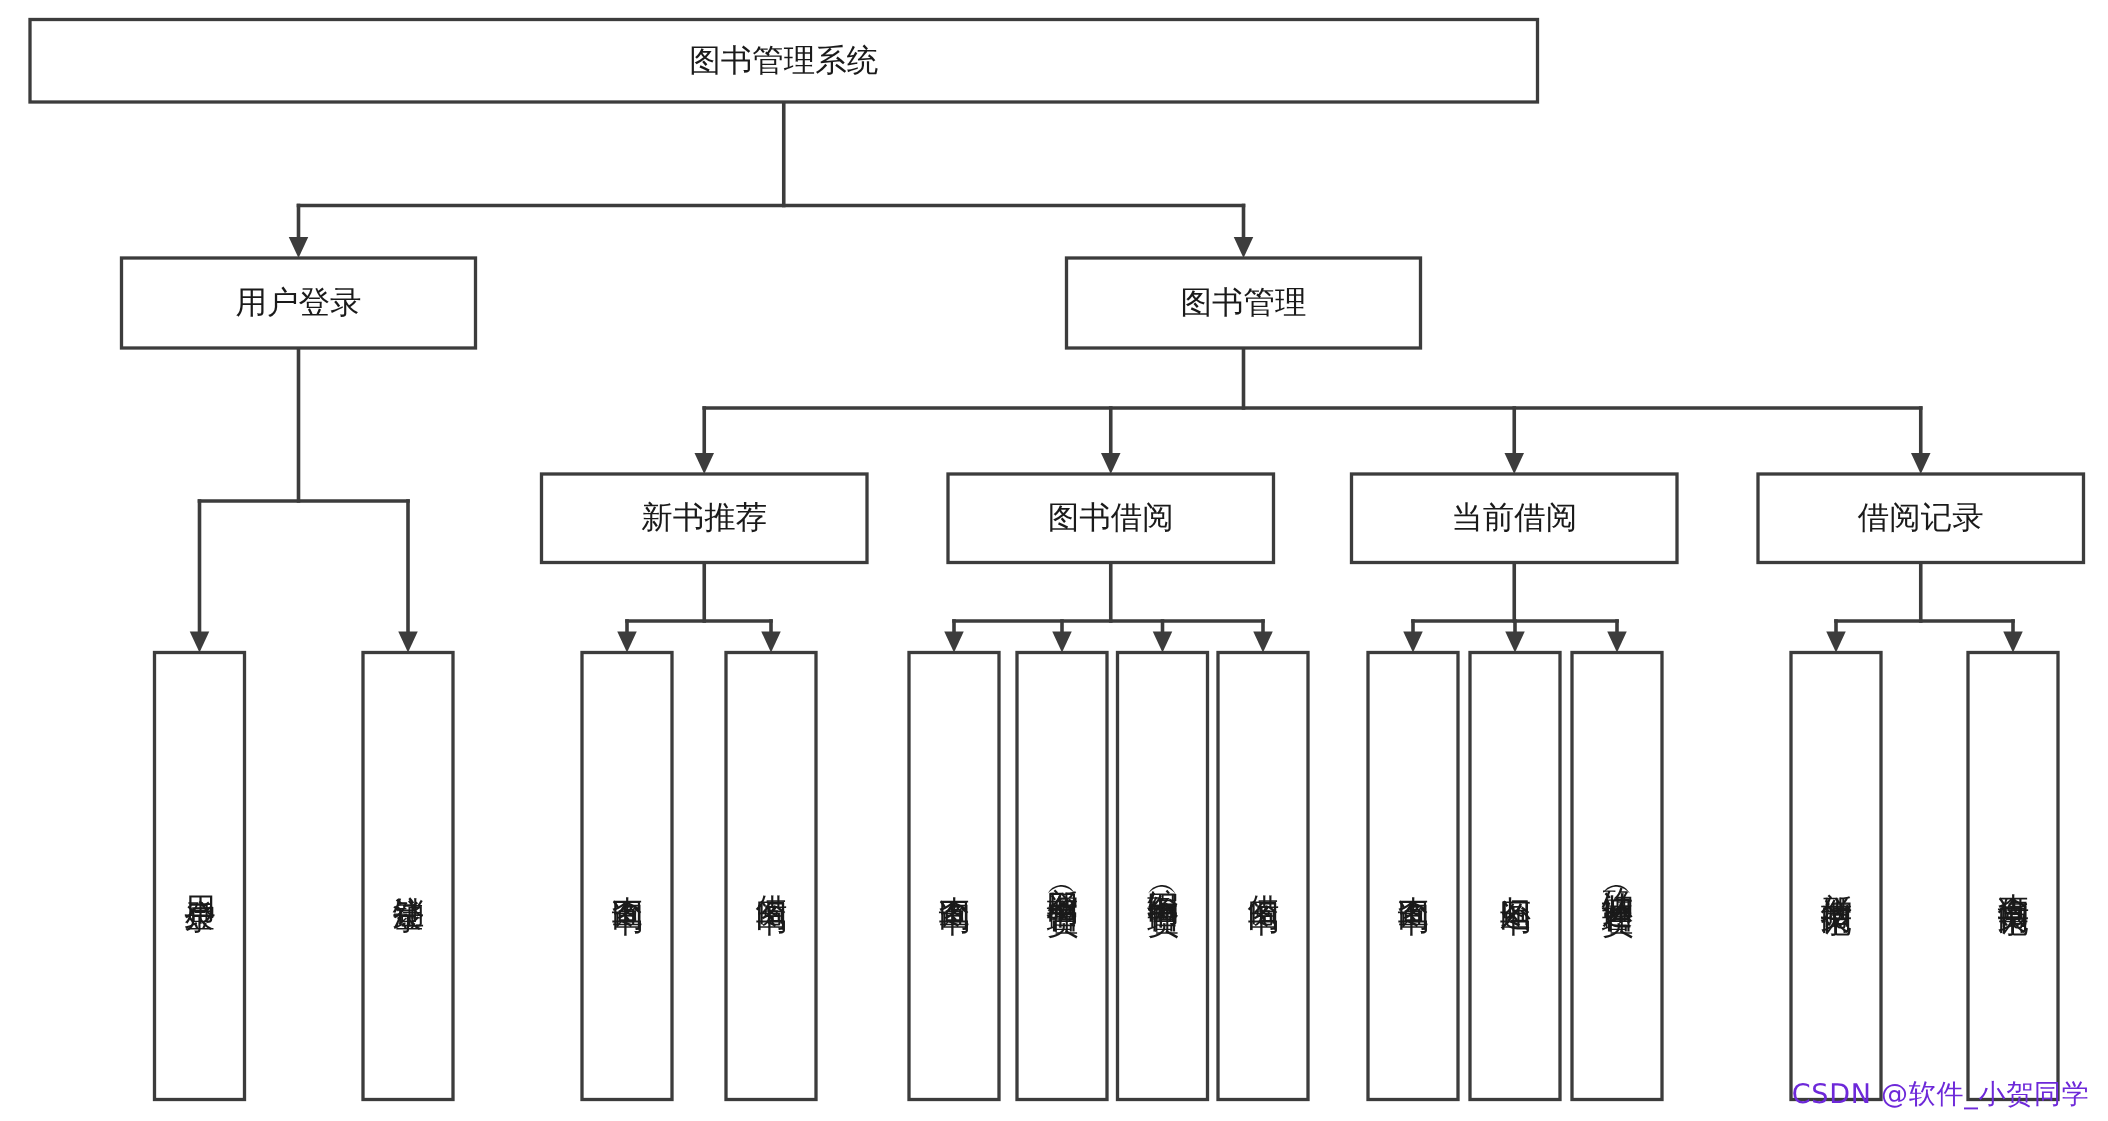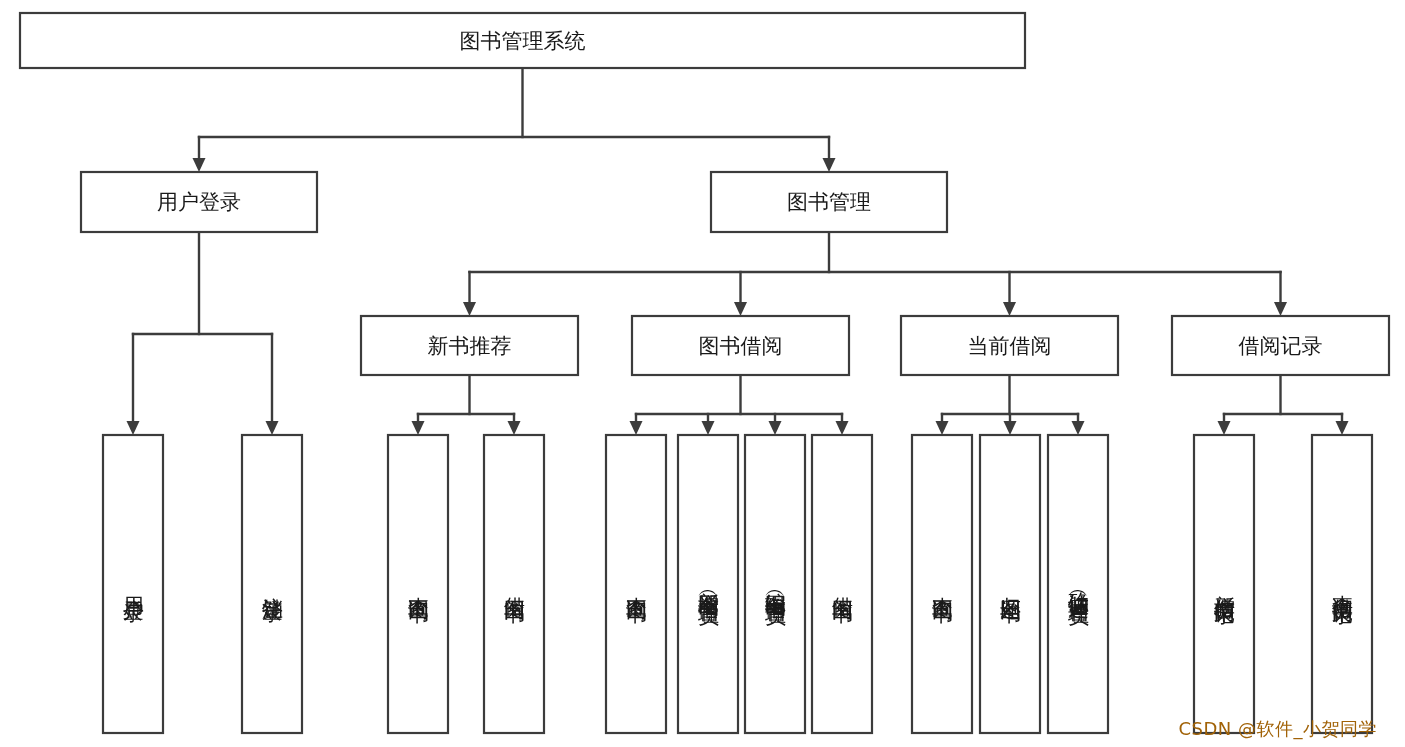--- a/index.html
+++ b/index.html
@@ -53,24 +53,24 @@
     font-size: 21px;
     line-height: 1.18;
     letter-spacing: 2px;
     color: #1a1a1a;
     font-family: "DejaVu Sans", "Liberation Sans", sans-serif;
     white-space: nowrap;
     pointer-events: none;
   }
   .watermark {
     position: absolute;
-    right: 28px;
+    right: 12px;
     bottom: 6px;
     font-size: 18px;
-    color: #a16207;
+    color: #6d28d9;
     font-family: "DejaVu Sans", "Liberation Sans", sans-serif;
     letter-spacing: 0.5px;
   }
 </style>
 </head>
 <body>
 
 <div id="diagram-root">
   <svg id="diagram-svg" width="1405" height="747" viewBox="0 0 1405 747">
     <defs>

